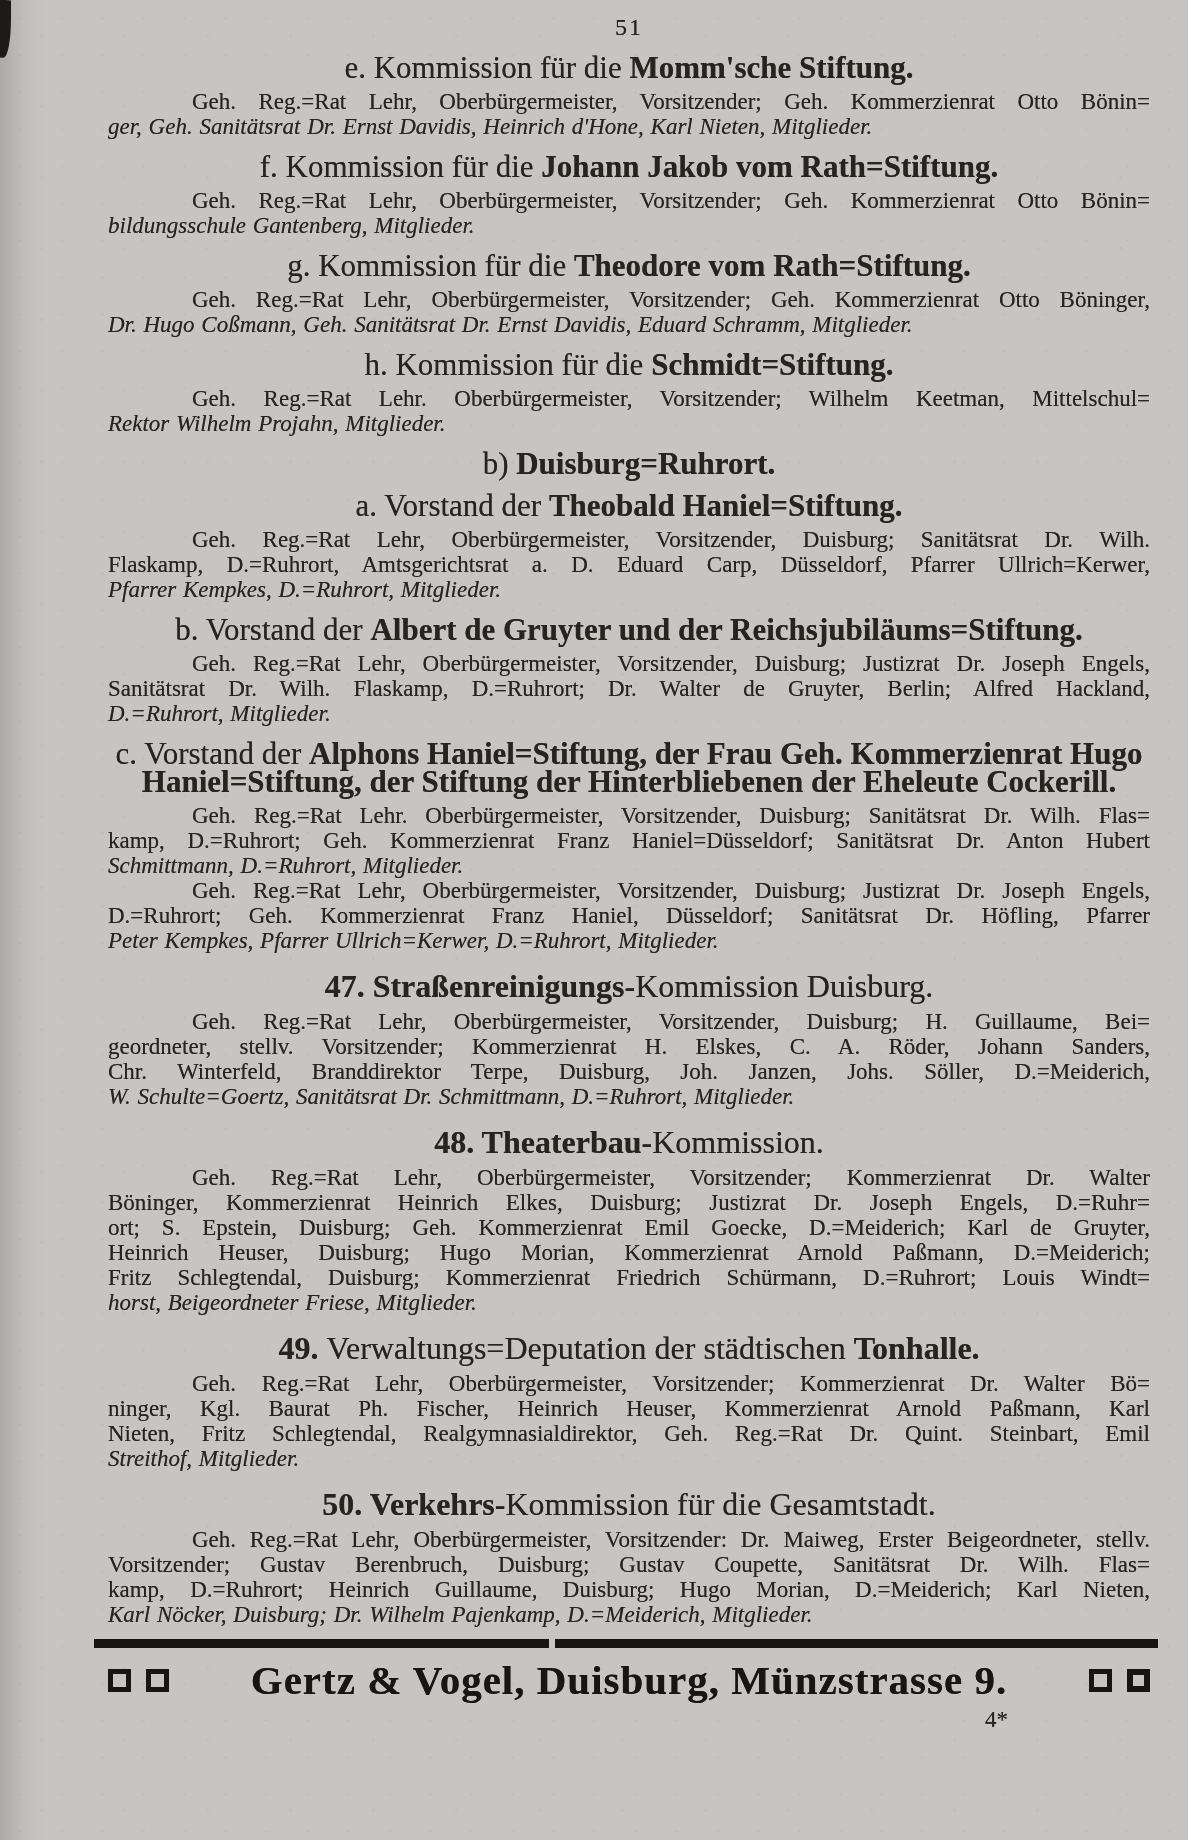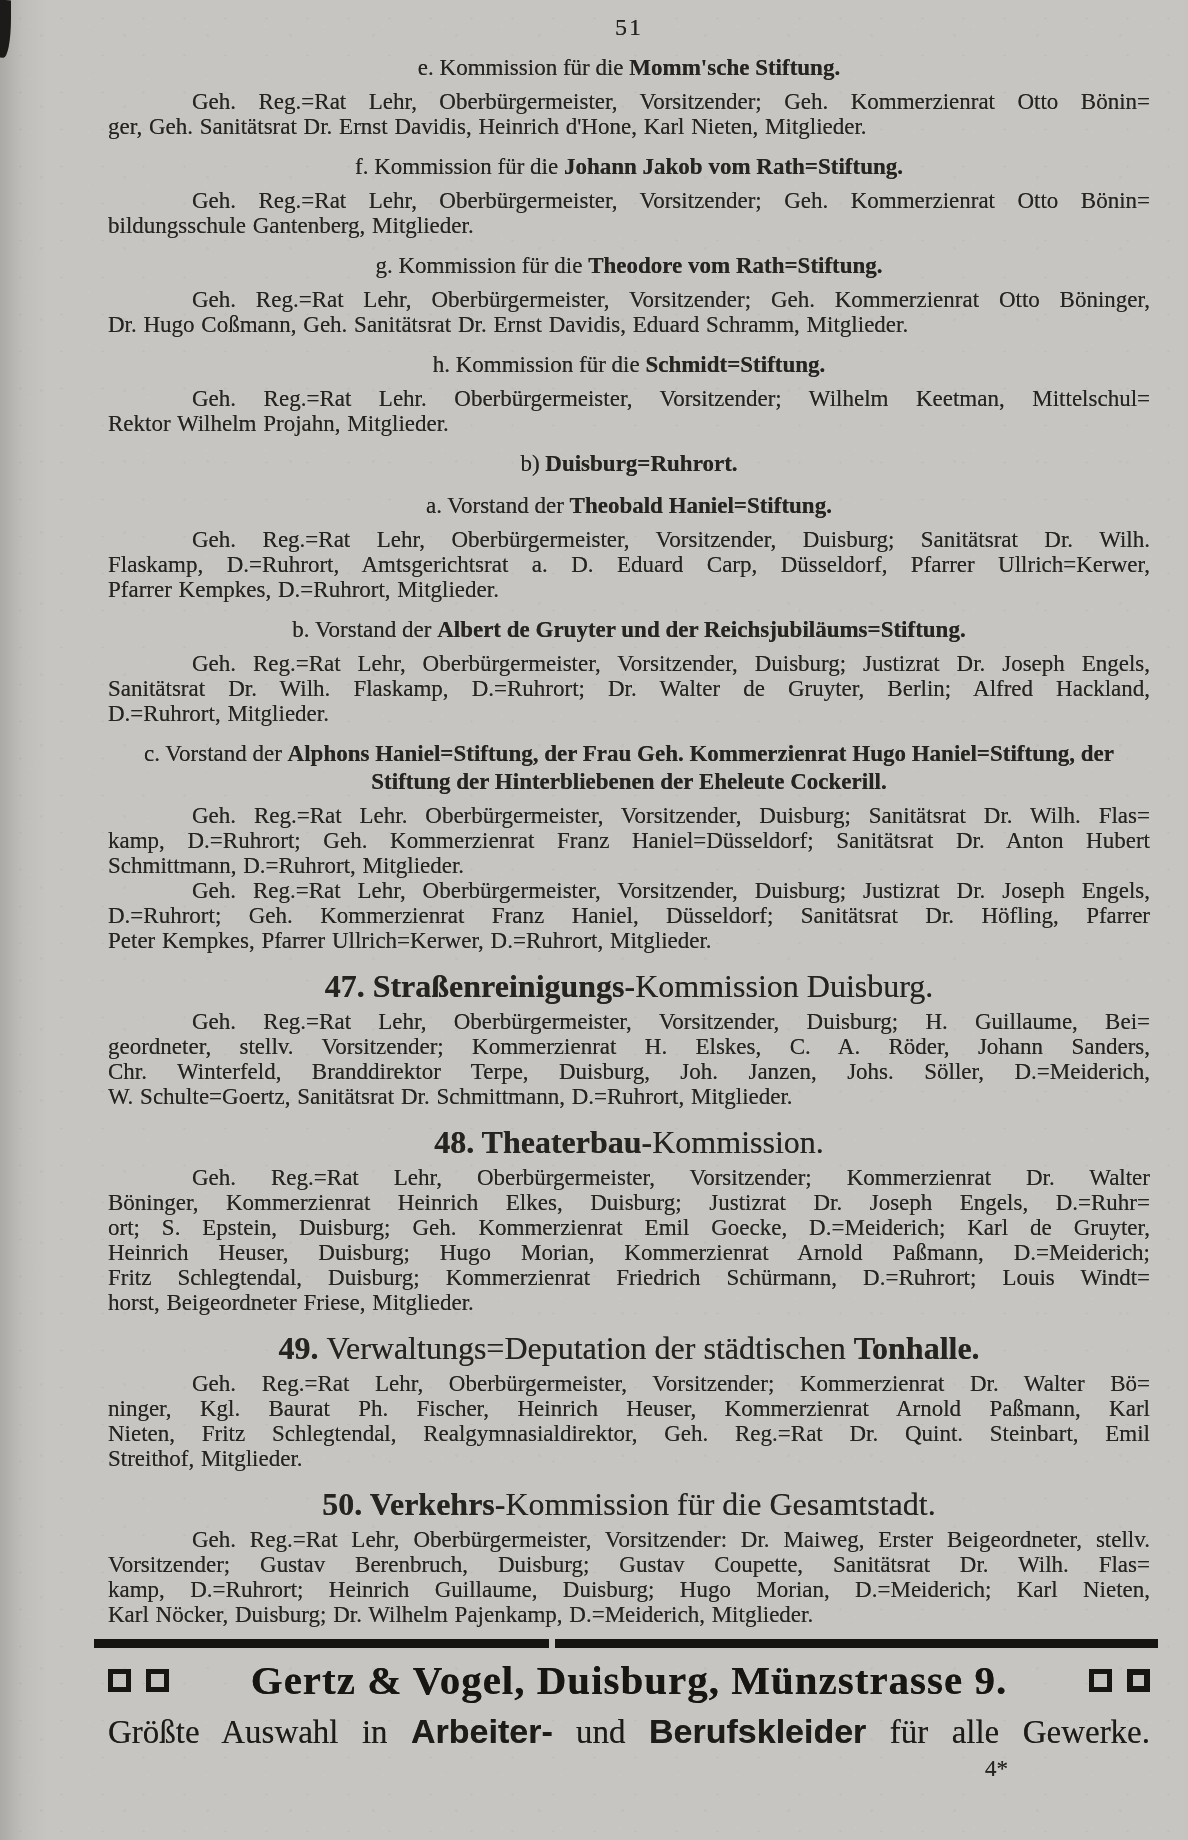--- a/index.html
+++ b/index.html
@@ -27,34 +27,34 @@
     position:absolute;right:14px;top:1680px;width:8px;height:160px;
     background:linear-gradient(180deg,rgba(0,0,0,0) ,rgba(0,0,0,0.18) 40%,rgba(0,0,0,0.05));
     filter:blur(1px);
   }
   .content{padding:14px 66px 0 80px;}
   .pagenum{
     text-align:center;font-size:24px;line-height:26px;letter-spacing:2px;
     text-shadow:0 0 .4px rgba(0,0,0,.6);
   }
   .sec-head{
-    text-align:center;font-size:23px;line-height:28px;
+    text-align:center;font-size:31px;line-height:28px;
     margin:14px 0 7px 0;
     text-shadow:0 0 .4px rgba(0,0,0,.55);
   }
   .sec-head .emph{font-weight:bold;}
   .sec-head.num{font-size:32px;margin:19px 0 9px 0;}
   .para .bline{
     font-size:23px;line-height:25px;
     text-align:justify;text-align-last:justify;
     text-shadow:0 0 .35px rgba(0,0,0,.5);
     word-spacing:1px;
   }
   .para .bline-first{text-indent:84px;}
-  .para .bline-last{text-align-last:left;}
+  .para .bline-last{text-align-last:left;font-style:italic;}
   .ad{margin-top:12px;}
   .ad-rule{
     height:9px;margin:0 -8px 0 -14px;
     background:linear-gradient(90deg,#161512 0%,#161512 42.8%,#c6c5c1 42.8%,#c6c5c1 43.3%,#161512 43.3%,#161512 100%);
   }
   .ad-title-row{
     display:flex;align-items:center;margin-top:9px;gap:24px;
   }
   .orn-group{display:flex;gap:15px;align-items:center;}
   .orn-square{
@@ -188,18 +188,17 @@
         <div class="orn-group">
           <span class="orn-square"></span>
           <span class="orn-square"></span>
         </div>
         <div class="ad-title"><span>Gertz &amp; Vogel, Duisburg, Münzstrasse 9.</span></div>
         <div class="orn-group">
           <span class="orn-square"></span>
           <span class="orn-square thick"></span>
         </div>
       </div>
-      <div class="ad-subtitle"><span class="ad-rm">Größte Auswahl in </span><span class="ad-sb">Arbeiter-</span><span class="ad-rm"> und </span><span class="ad-sb">Berufskleider</span><span class="ad-rm"> für alle Gewerke.</span></div>
     </div>
 
     <div class="printer-mark">4*</div>
   </div>
 </div>
 
 </body></html>

